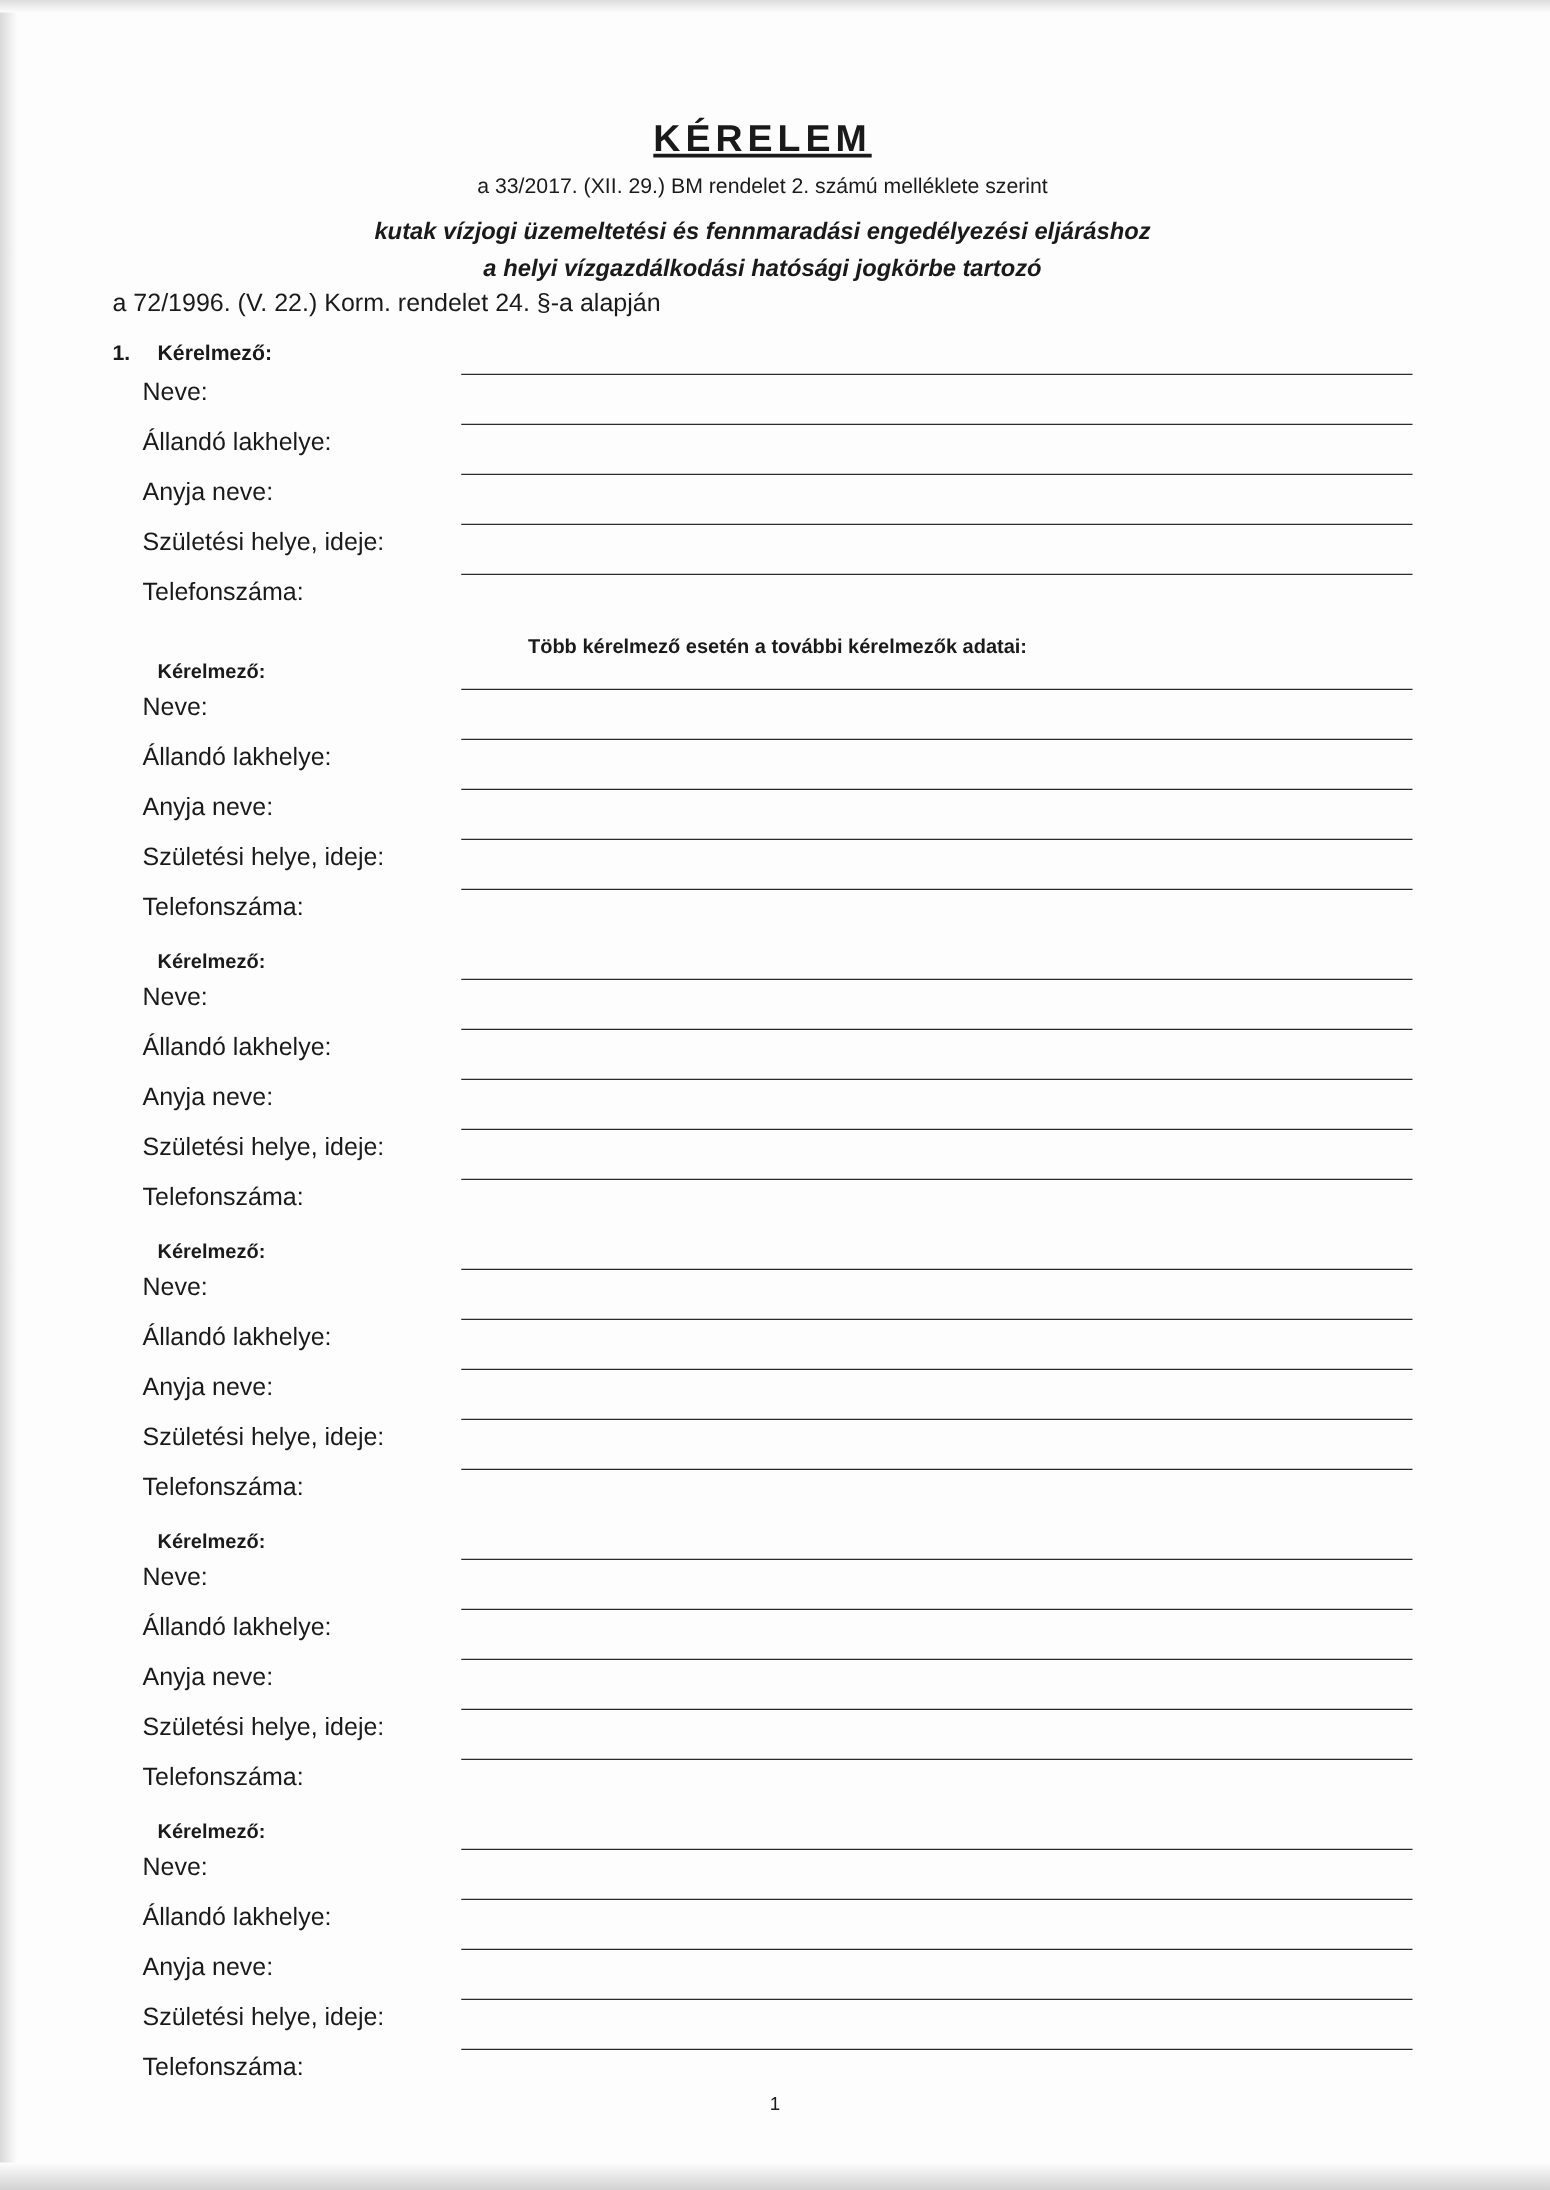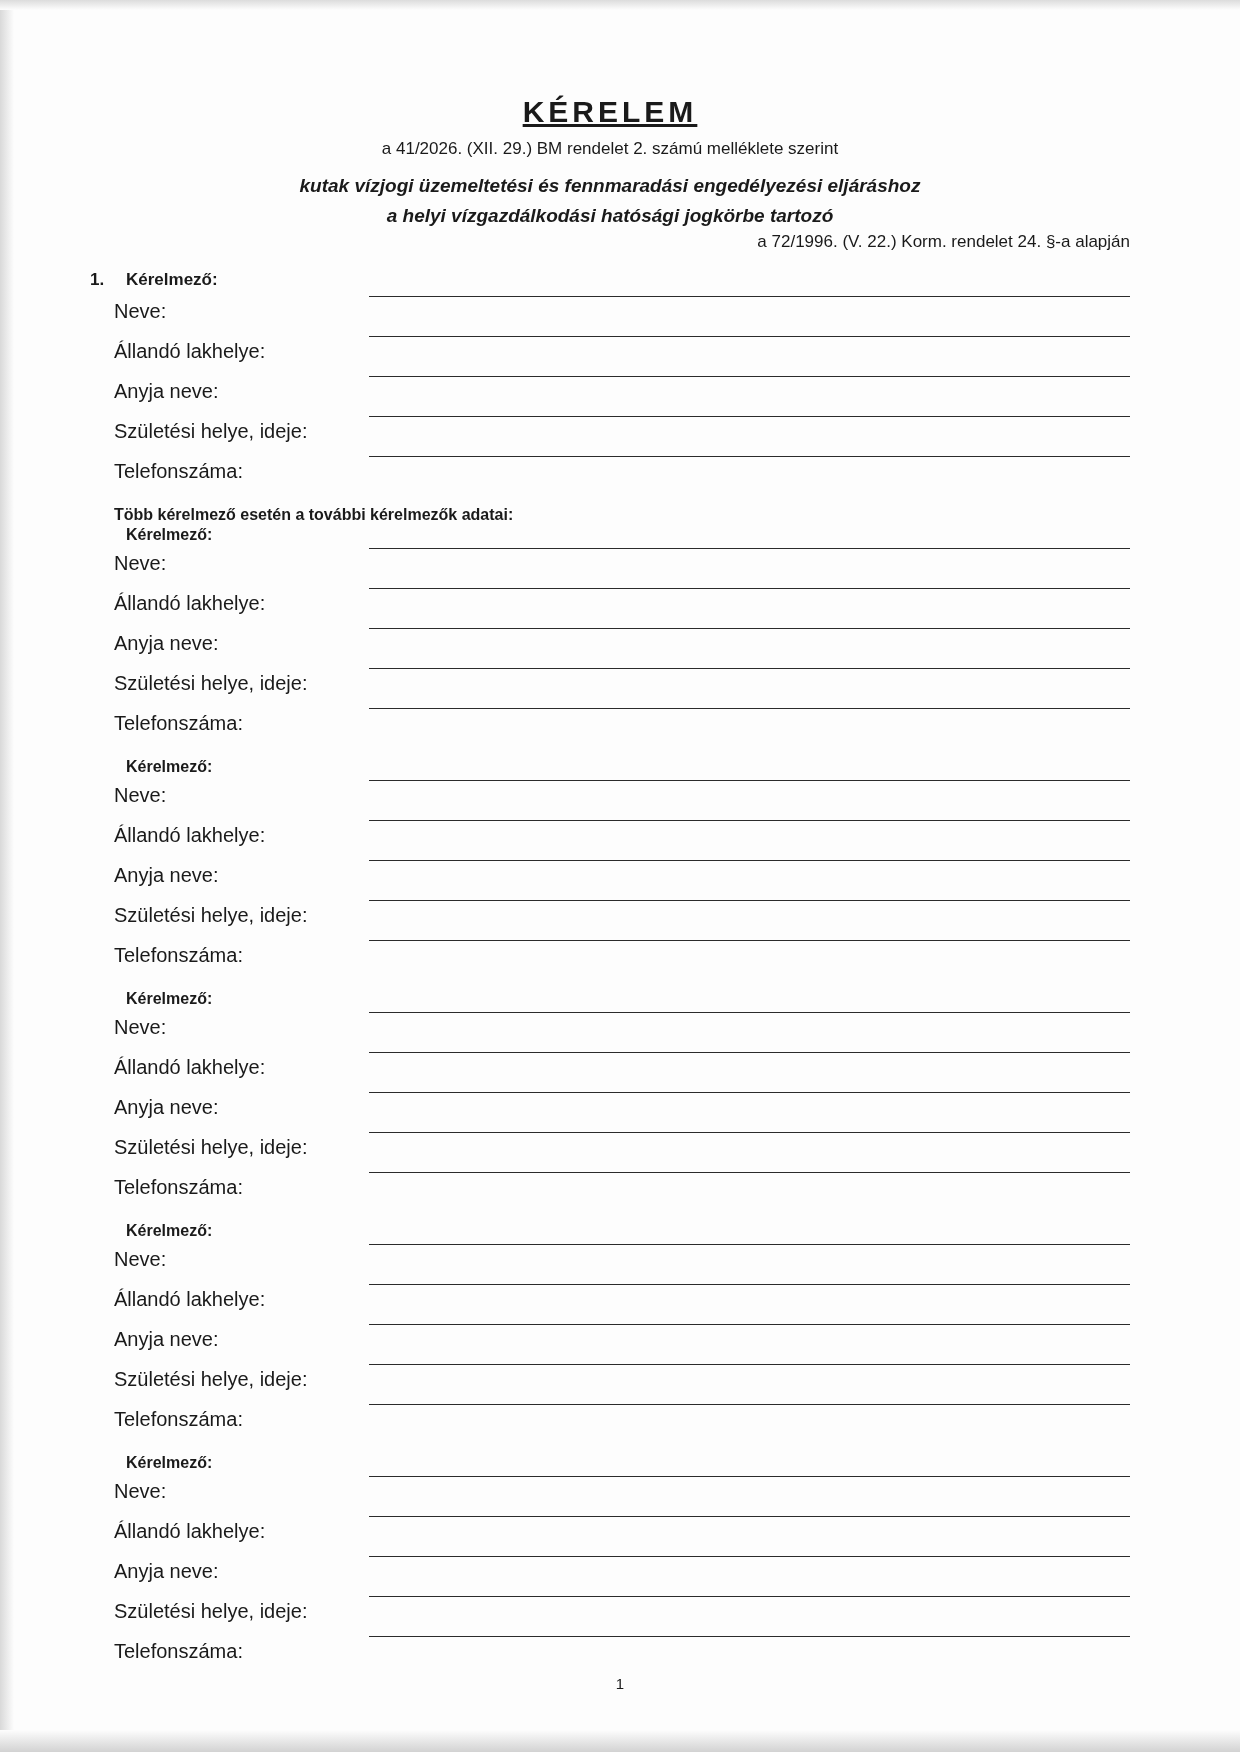--- a/index.html
+++ b/index.html
@@ -59,22 +59,22 @@
   }
   .subtitle2 {
     text-align: center;
     font-size: 19px;
     font-weight: bold;
     font-style: italic;
     line-height: 1.35;
     margin: 0 0 4px 0;
   }
   .subtitle3 {
-    text-align: right;
-    font-size: 17px;
+    text-align: left;
+    font-size: 20px;
     margin: 0 0 18px 0;
   }
   .section-line {
     display: flex;
     align-items: baseline;
     margin: 0 0 6px 0;
   }
   .section-num {
     width: 36px;
     font-size: 17px;
@@ -89,20 +89,21 @@
   }
   .group-heading {
     font-size: 16px;
     font-weight: bold;
     margin: 0 0 4px 36px;
   }
   .group-note {
     font-size: 16px;
     font-weight: bold;
     margin: 10px 0 2px 24px;
+    text-align: center;
   }
   .field-row {
     position: relative;
     height: 40px;
     margin-left: 24px;
   }
   .field-label {
     position: absolute;
     left: 0;
     top: 4px;
@@ -128,21 +129,21 @@
 <body>
 
 <div class="page">
   <div class="scan-edge-left"></div>
   <div class="scan-edge-top"></div>
   <div class="scan-edge-bottom"></div>
 
   <div class="content">
 
     <h1 class="title">KÉRELEM</h1>
-    <p class="subtitle1">a 41/2026. (XII. 29.) BM rendelet 2. számú melléklete szerint</p>
+    <p class="subtitle1">a 33/2017. (XII. 29.) BM rendelet 2. számú melléklete szerint</p>
     <p class="subtitle2">kutak vízjogi üzemeltetési és fennmaradási engedélyezési eljáráshoz</p>
     <p class="subtitle2">a helyi vízgazdálkodási hatósági jogkörbe tartozó</p>
     <p class="subtitle3">a 72/1996. (V. 22.) Korm. rendelet 24. §-a alapján</p>
 
     <div class="section-line">
       <span class="section-num">1.</span>
       <span class="section-label">Kérelmező:</span>
     </div>
 
     <div class="group">

